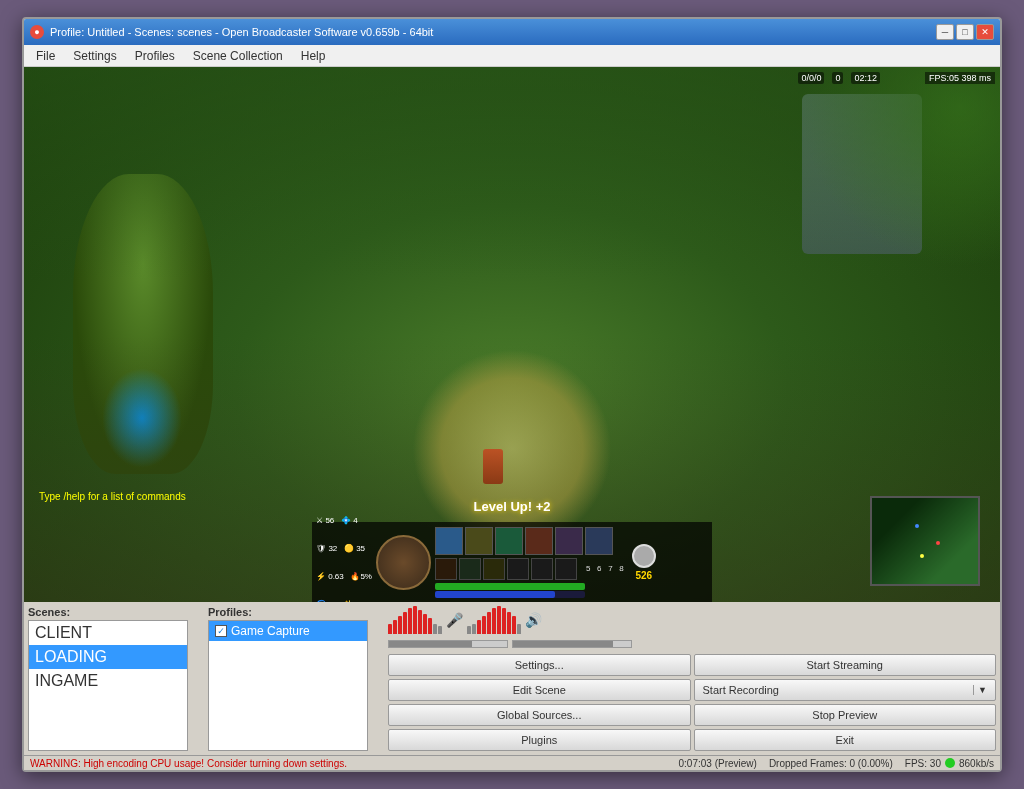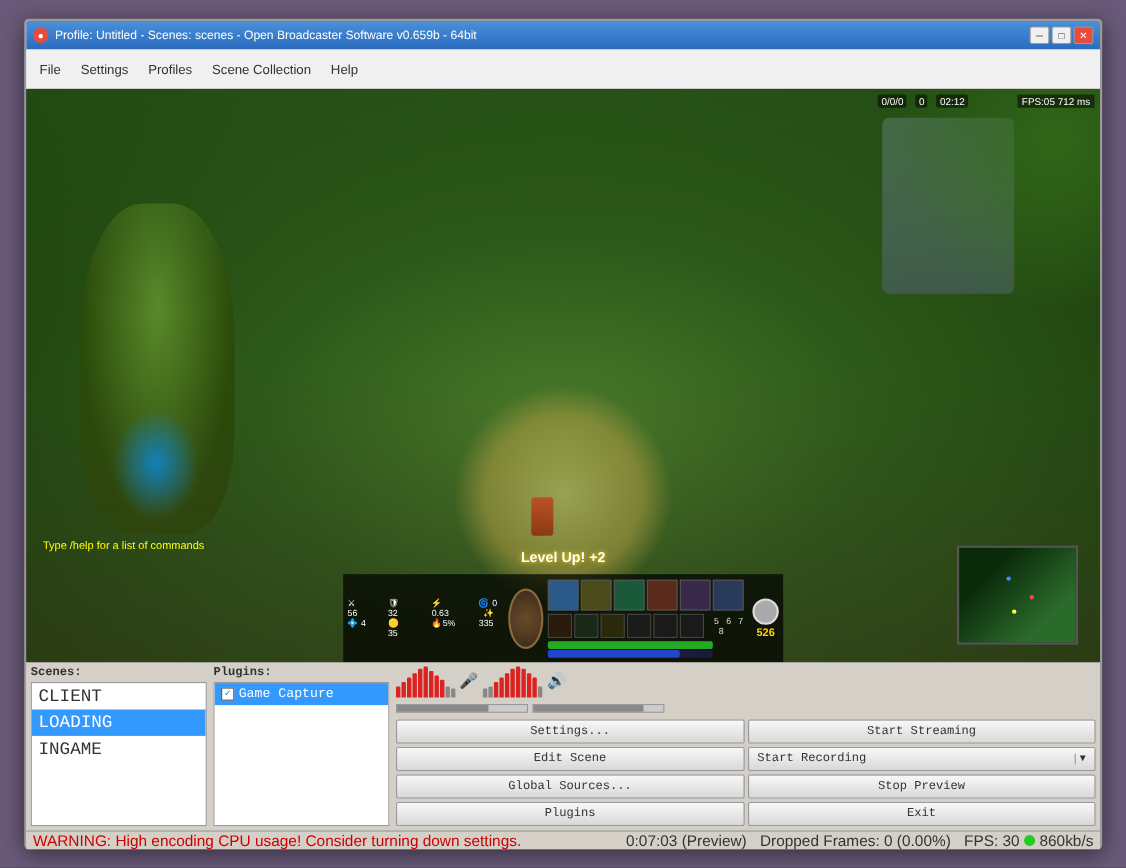--- a/index.html
+++ b/index.html
@@ -65,21 +65,21 @@
       align-items: center;
       justify-content: center;
       font-size: 9px;
       color: #333;
     }
     .title-btn.minimize { background: #f0f0f0; }
     .title-btn.maximize { background: #f0f0f0; }
     .title-btn.close { background: #e74c3c; color: white; }
     .menu-bar {
       background: #f0f0f0;
-      height: 36px;
+      height: 22px;
       display: flex;
       align-items: center;
       padding: 0 4px;
       border-bottom: 1px solid #ccc;
       gap: 2px;
     }
     .menu-item {
       padding: 2px 8px;
       cursor: pointer;
       border-radius: 2px;
@@ -240,22 +240,21 @@
     .bottom-panel {
       height: 168px;
       background: #d4d0c8;
       display: flex;
       flex-direction: column;
     }
     .panel-main {
       display: flex;
       flex: 1;
       padding: 4px;
-      gap: 6px;
-      font-family: Liberation Mono, monospace;
+      gap: 20px;
     }
     .scenes-panel {
       width: 160px;
       display: flex;
       flex-direction: column;
     }
     .panel-label {
       font-size: 11px;
       color: #333;
       margin-bottom: 2px;
@@ -344,21 +343,21 @@
       font-size: 9px;
     }
     .status-bar {
       height: 22px;
       background: #d4d0c8;
       border-top: 1px solid #999;
       display: flex;
       align-items: center;
       padding: 0 6px;
       gap: 12px;
-      font-size: 14px;
+      font-size: 10px;
     }
     .warning-text {
       color: #cc0000;
       flex: 1;
     }
     .status-item {
       color: #333;
       white-space: nowrap;
     }
     .fps-indicator {
@@ -436,24 +435,24 @@
 
       <div class="level-up-text">
         <span>Level Up! +2</span>
       </div>
 
       <div class="hud-top-right">
         <span class="hud-text">0/0/0</span>
         <span class="hud-text">0</span>
         <span class="hud-text">02:12</span>
       </div>
-      <div class="fps-display">FPS:05  712 ms</div>
+      <div class="fps-display">FPS:05  398 ms</div>
 
       <div class="game-hud-bottom">
-        <div style="display:flex;flex-direction:row;gap:19px;font-size:8px;color:white;min-width:45px;">
+        <div style="display:flex;flex-direction:column;gap:19px;font-size:8px;color:white;min-width:45px;">
           <div>⚔ 56 &nbsp; 💠 4</div>
           <div>🛡 32 &nbsp; 🟡 35</div>
           <div>⚡ 0.63 &nbsp; 🔥5%</div>
           <div>🌀 0 &nbsp; &nbsp; ✨ 335</div>
         </div>
         <div class="champion-portrait"></div>
         <div style="display:flex;flex-direction:column;gap:3px;">
           <div class="ability-icons">
             <div class="ability-icon" style="background:#2a5a8a;"></div>
             <div class="ability-icon" style="background:#4a4a1a;"></div>
@@ -506,21 +505,21 @@
       <div class="scenes-panel">
         <div class="panel-label">Scenes:</div>
         <div class="list-box">
           <div class="list-item">CLIENT</div>
           <div class="list-item selected">LOADING</div>
           <div class="list-item">INGAME</div>
         </div>
       </div>
 
       <div class="sources-panel">
-        <div class="panel-label">Plugins:</div>
+        <div class="panel-label">Profiles:</div>
         <div class="list-box">
           <div class="source-item selected">
             <div class="source-checkbox">✓</div>
             <span>Game Capture</span>
           </div>
         </div>
       </div>
 
       <div class="controls-panel">
 

